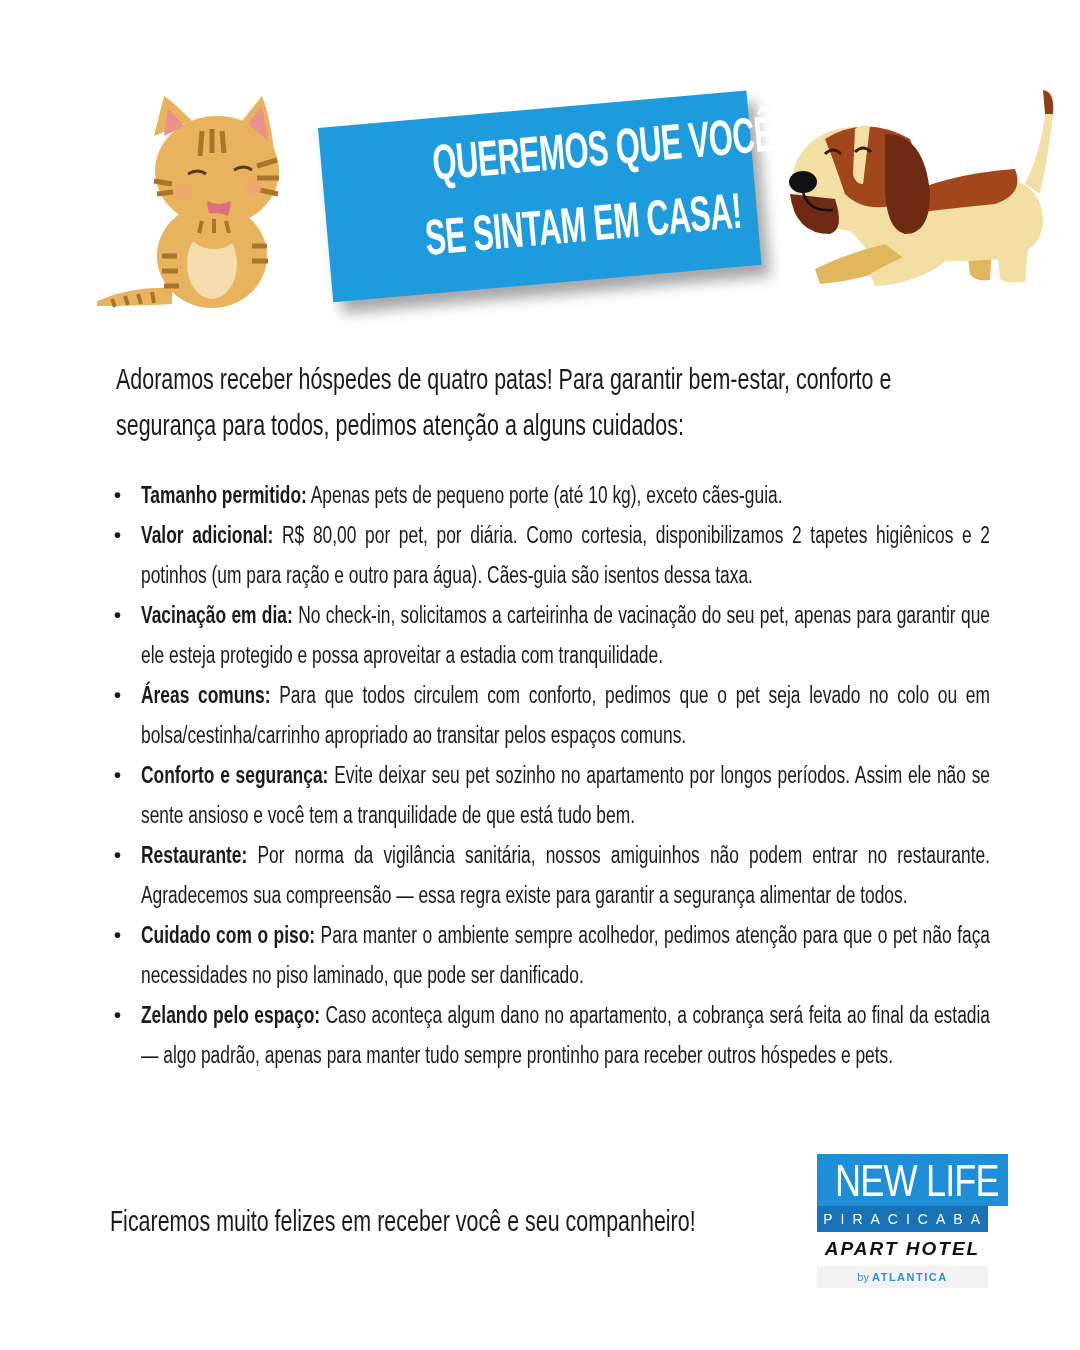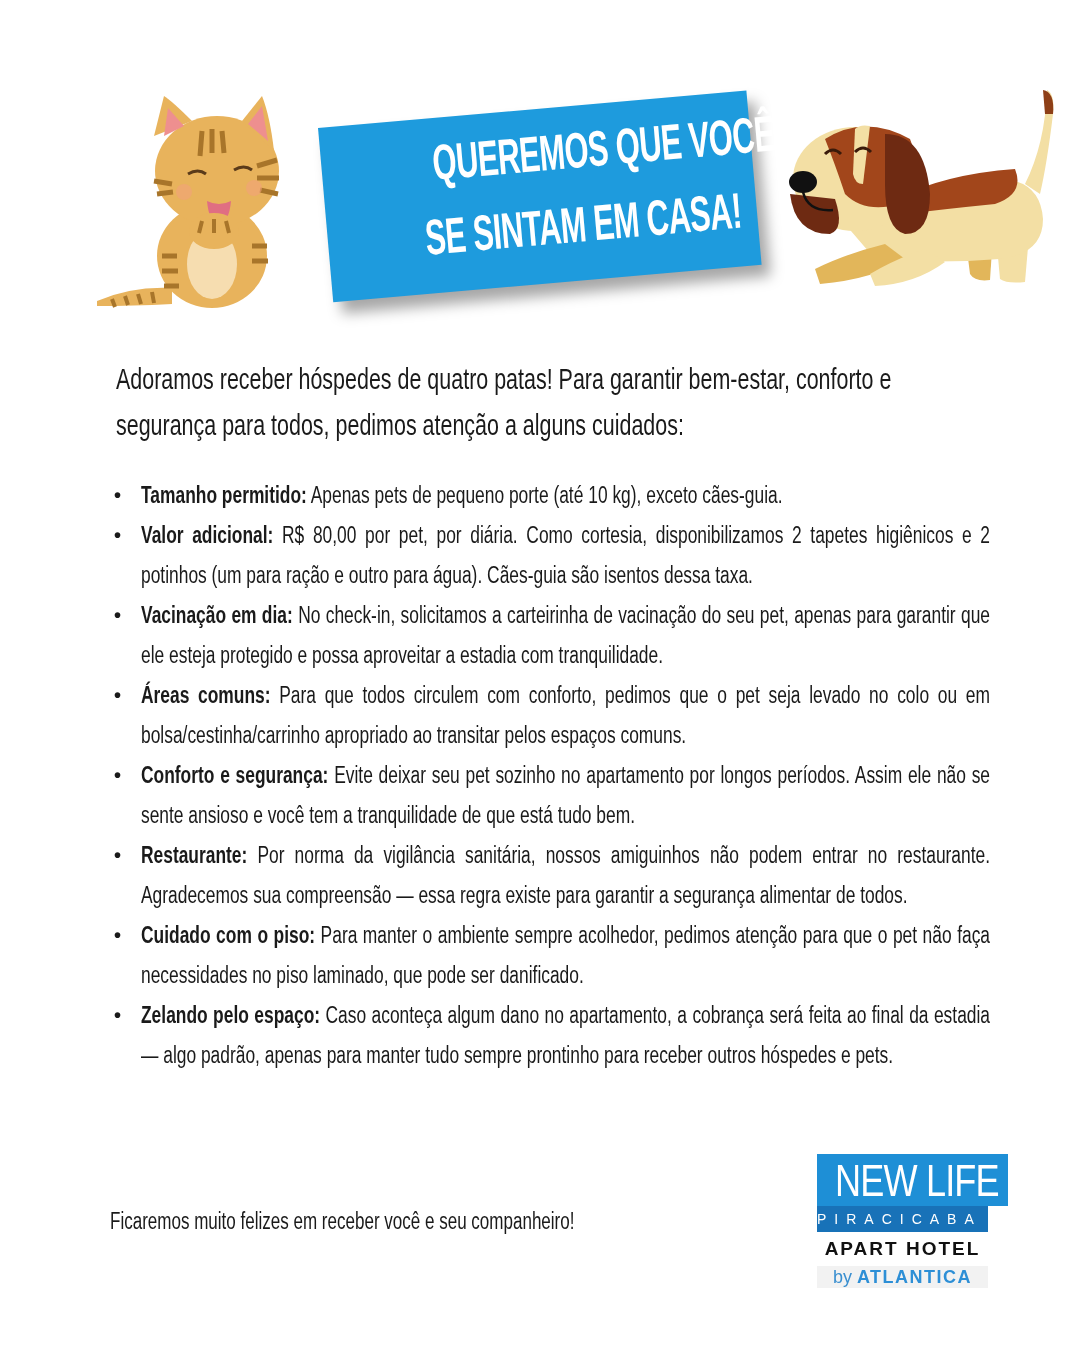--- a/index.html
+++ b/index.html
@@ -22,34 +22,34 @@
   .cond { display:block; transform:scaleX(0.74); transform-origin:0 0; width:135.14%; }
 
   .intro { left:110px; top:356px; width:880px; font-size:29px; line-height:46px;margin-left:6px; }
 
   .rules { left:110px; top:475px; width:880px; list-style:none; margin:0; padding:0; }
   .rule { position:relative; padding-left:31px; font-size:23.5px; line-height:40px; text-align:justify; }
   .rule .bullet { position:absolute; left:4px; top:0; font-weight:bold; font-size:20px; }
   .rule .txt { display:block; transform:scaleX(0.74); transform-origin:0 0; width:135.14%; text-align:justify; }
   .rule .lbl { font-weight:bold; }
 
-  .closing { left:110px; top:1198px; width:700px; font-size:23px; line-height:46px; }
+  .closing { left:110px; top:1198px; width:700px; font-size:29px; line-height:46px; }
 
   
   .logo { left:817px; top:1154px; width:171px; height:134px; }
   .logo-top { position:absolute; left:0; top:0; width:171px; height:52px; background:#1E8FD6;padding-left:20px; }
   .logo-top .nl { position:absolute; left:0; width:171px; top:4px; text-align:center; color:#fff;
                   font-size:44px; line-height:46px; letter-spacing:-1px; white-space:nowrap; }
   .logo-top .nl span { display:inline-block; transform:scaleX(0.82); }
   .logo-mid { position:absolute; left:0; top:52px; width:171px; height:26px; background:#1872B8; color:#fff;
-              font-size:14px; line-height:26px; text-align:left; letter-spacing:8px; }
+              font-size:14px; line-height:26px; text-align:right; letter-spacing:8px; }
   .logo-hotel { position:absolute; left:0; top:84px; width:171px; text-align:center; font-weight:bold;
-                font-size:19px; letter-spacing:2px; color:#111; }
+                font-size:19px; letter-spacing:2px; color:#111;font-style:italic; }
   .logo-by { position:absolute; left:0; top:112px; width:171px; height:22px; background:#f2f2f2; text-align:center;
-             font-size:18px; line-height:22px; color:#3a8fd0; }
+             font-size:11px; line-height:22px; color:#3a8fd0; }
   .logo-by b { letter-spacing:1.5px; color:#2d8fd6; }
 </style>
 </head>
 <body>
 
 <div class="abs" style="left:92px;top:96px;width:195px;height:215px;">
   <svg width="195" height="215" viewBox="0 0 195 215">
 
     <path d="M5 205 Q40 190 80 192 L80 208 Q40 210 5 210 Z" fill="#E8B35C"></path>
     <path d="M20 203 l3 8 M33 200 l3 9 M46 198 l3 10 M60 196 l2 11" stroke="#A8752A" stroke-width="4"></path>

